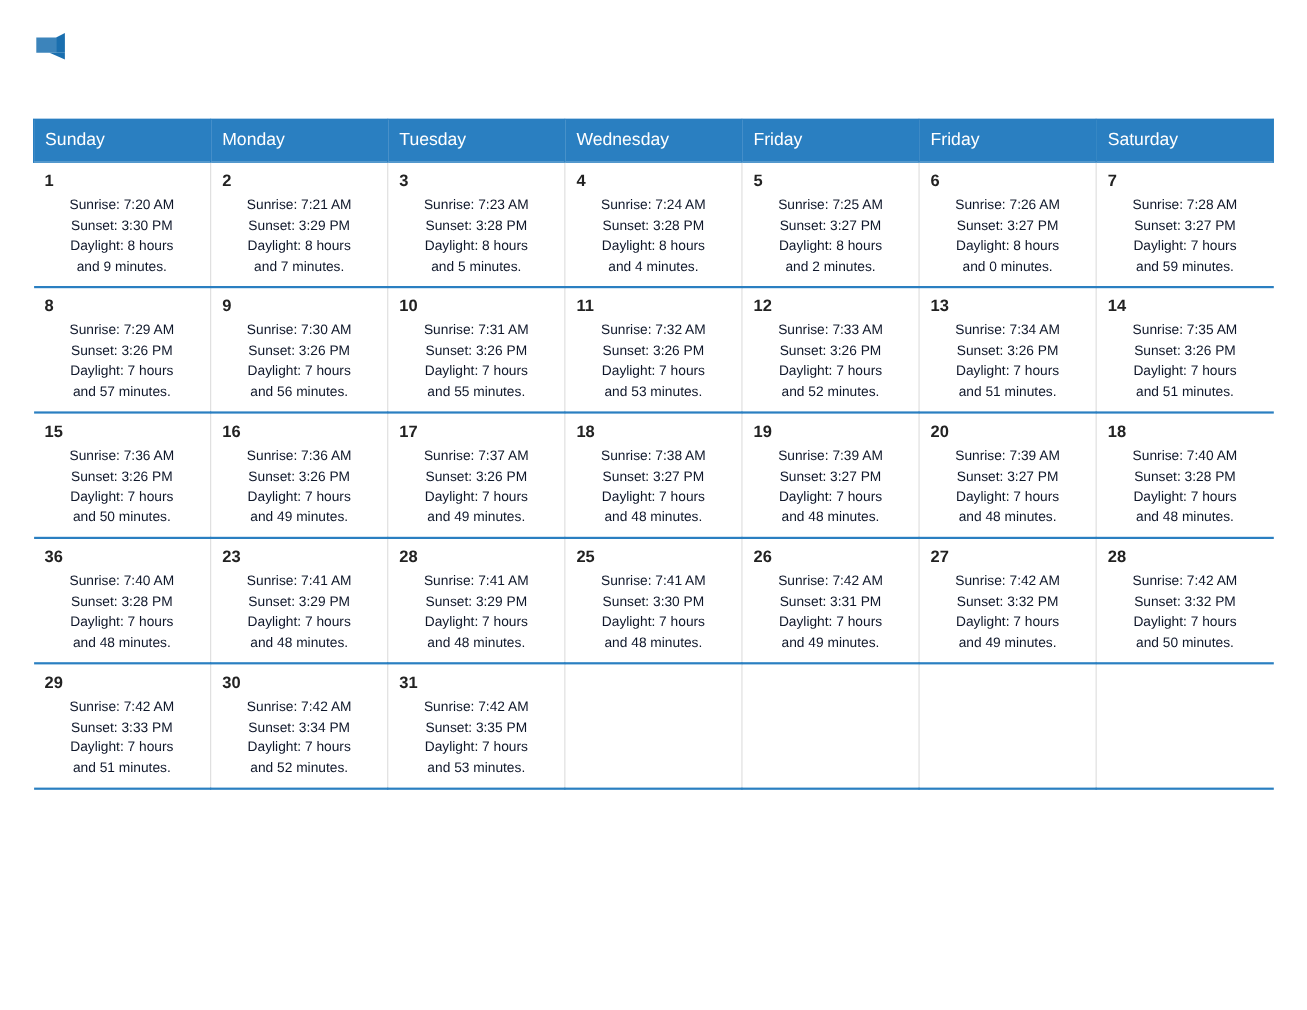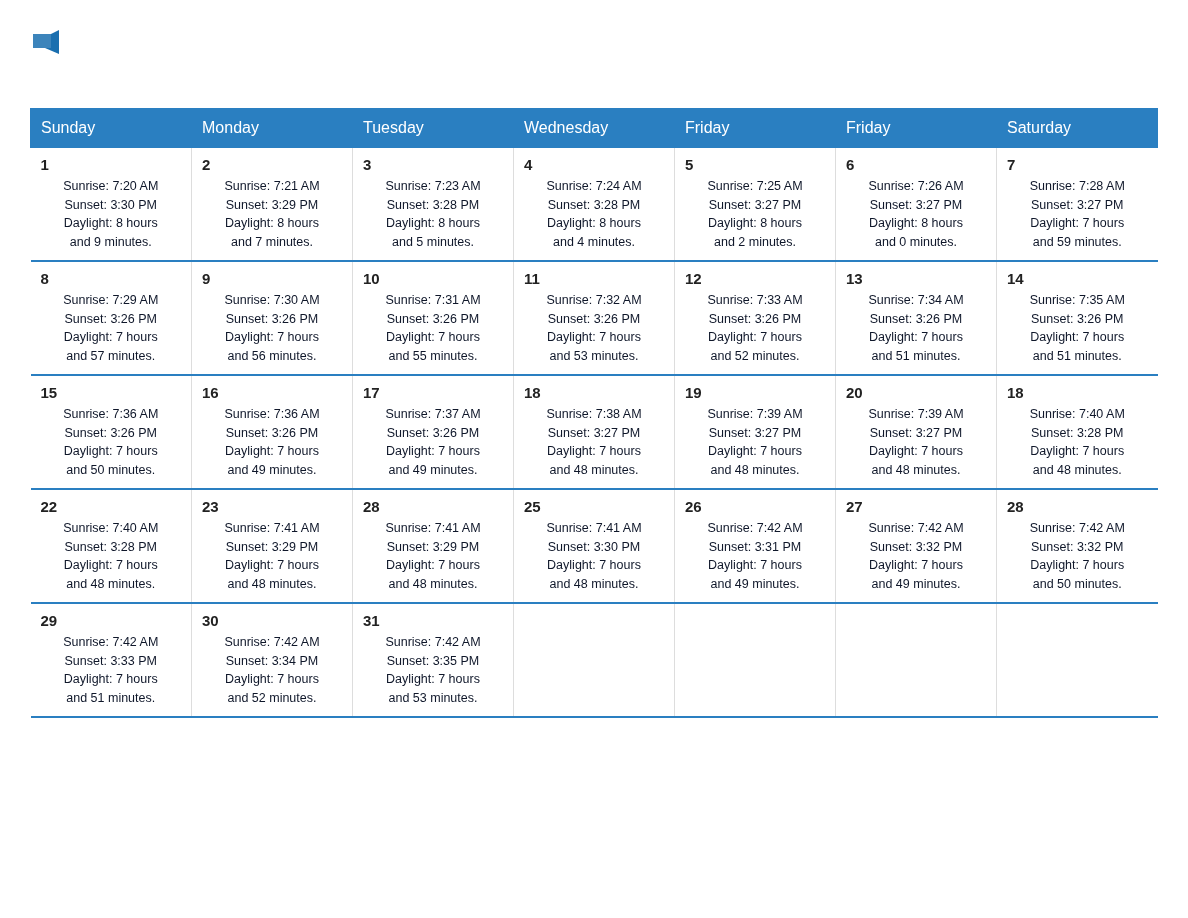--- a/index.html
+++ b/index.html
@@ -216,21 +216,21 @@
         <span class="day-number">20</span>
         <div class="day-info">Sunrise: 7:39 AM<br>Sunset: 3:27 PM<br>Daylight: 7 hours<br>and 48 minutes.</div>
       </td>
         <td>
         <span class="day-number">18</span>
         <div class="day-info">Sunrise: 7:40 AM<br>Sunset: 3:28 PM<br>Daylight: 7 hours<br>and 48 minutes.</div>
       </td>
       </tr>
       <tr>
         <td>
-        <span class="day-number">22</span>
+        <span class="day-number">36</span>
         <div class="day-info">Sunrise: 7:40 AM<br>Sunset: 3:28 PM<br>Daylight: 7 hours<br>and 48 minutes.</div>
       </td>
         <td>
         <span class="day-number">23</span>
         <div class="day-info">Sunrise: 7:41 AM<br>Sunset: 3:29 PM<br>Daylight: 7 hours<br>and 48 minutes.</div>
       </td>
         <td>
         <span class="day-number">28</span>
         <div class="day-info">Sunrise: 7:41 AM<br>Sunset: 3:29 PM<br>Daylight: 7 hours<br>and 48 minutes.</div>
       </td>

